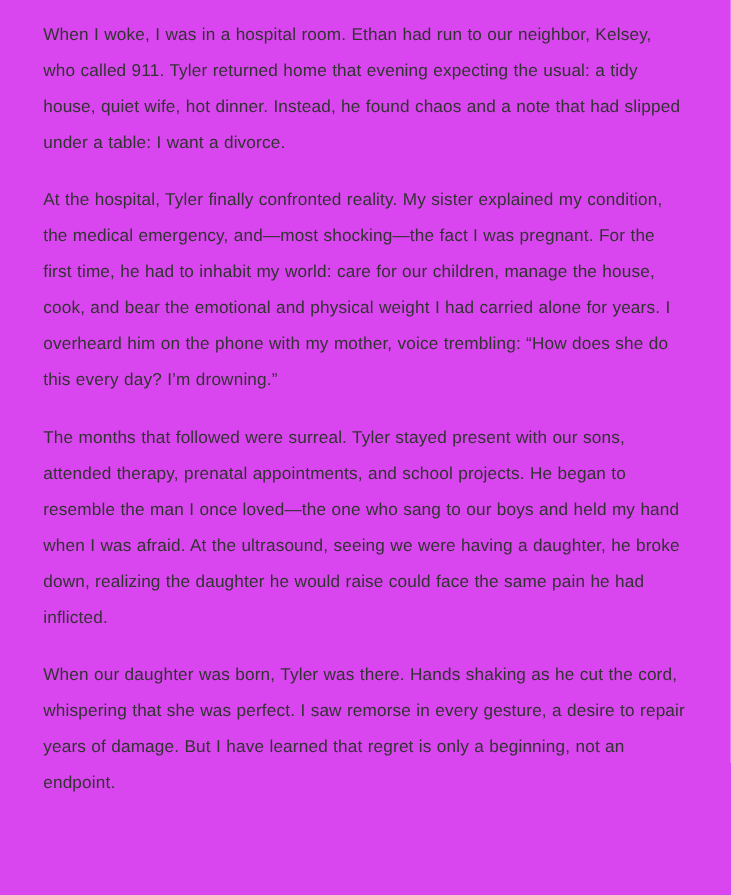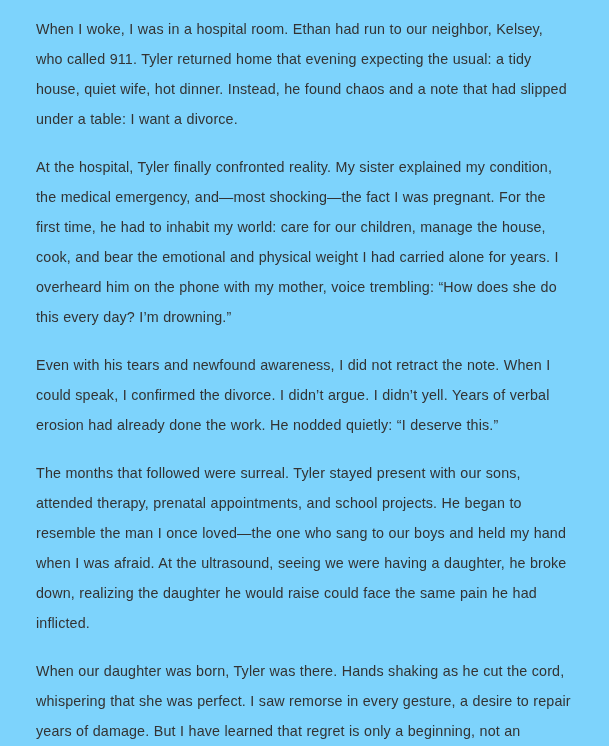--- a/index.html
+++ b/index.html
@@ -12,21 +12,21 @@
     height: 746px;
     overflow: hidden;
     font-family: "Liberation Sans", sans-serif;
     color: #333333;
   }
   .page {
     box-sizing: border-box;
     width: 609px;
     height: 746px;
     padding: 14px 36px 0 36px;
-    background: #7dd3fc;
+    background: #d946ef;
   }
   .article {
     width: 100%;
   }
   .para {
     font-size: 14.3px;
     line-height: 30px;
     color: #333333;
     margin: 0 0 18px 0;
     text-align: left;
@@ -37,18 +37,17 @@
     margin-bottom: 0;
   }
 </style>
 </head>
 <body>
 
 <div class="page">
   <article class="article">
     <p class="para">When I woke, I was in a hospital room. Ethan had run to our neighbor, Kelsey, who called 911. Tyler returned home that evening expecting the usual: a tidy house, quiet wife, hot dinner. Instead, he found chaos and a note that had slipped under a table: I want a divorce.</p>
     <p class="para">At the hospital, Tyler finally confronted reality. My sister explained my condition, the medical emergency, and—most shocking—the fact I was pregnant. For the first time, he had to inhabit my world: care for our children, manage the house, cook, and bear the emotional and physical weight I had carried alone for years. I overheard him on the phone with my mother, voice trembling: “How does she do this every day? I’m drowning.”</p>
-    <p class="para">Even with his tears and newfound awareness, I did not retract the note. When I could speak, I confirmed the divorce. I didn’t argue. I didn’t yell. Years of verbal erosion had already done the work. He nodded quietly: “I deserve this.”</p>
     <p class="para">The months that followed were surreal. Tyler stayed present with our sons, attended therapy, prenatal appointments, and school projects. He began to resemble the man I once loved—the one who sang to our boys and held my hand when I was afraid. At the ultrasound, seeing we were having a daughter, he broke down, realizing the daughter he would raise could face the same pain he had inflicted.</p>
     <p class="para">When our daughter was born, Tyler was there. Hands shaking as he cut the cord, whispering that she was perfect. I saw remorse in every gesture, a desire to repair years of damage. But I have learned that regret is only a beginning, not an endpoint.</p>
 
   </article>
 </div>
 
 </body></html>

